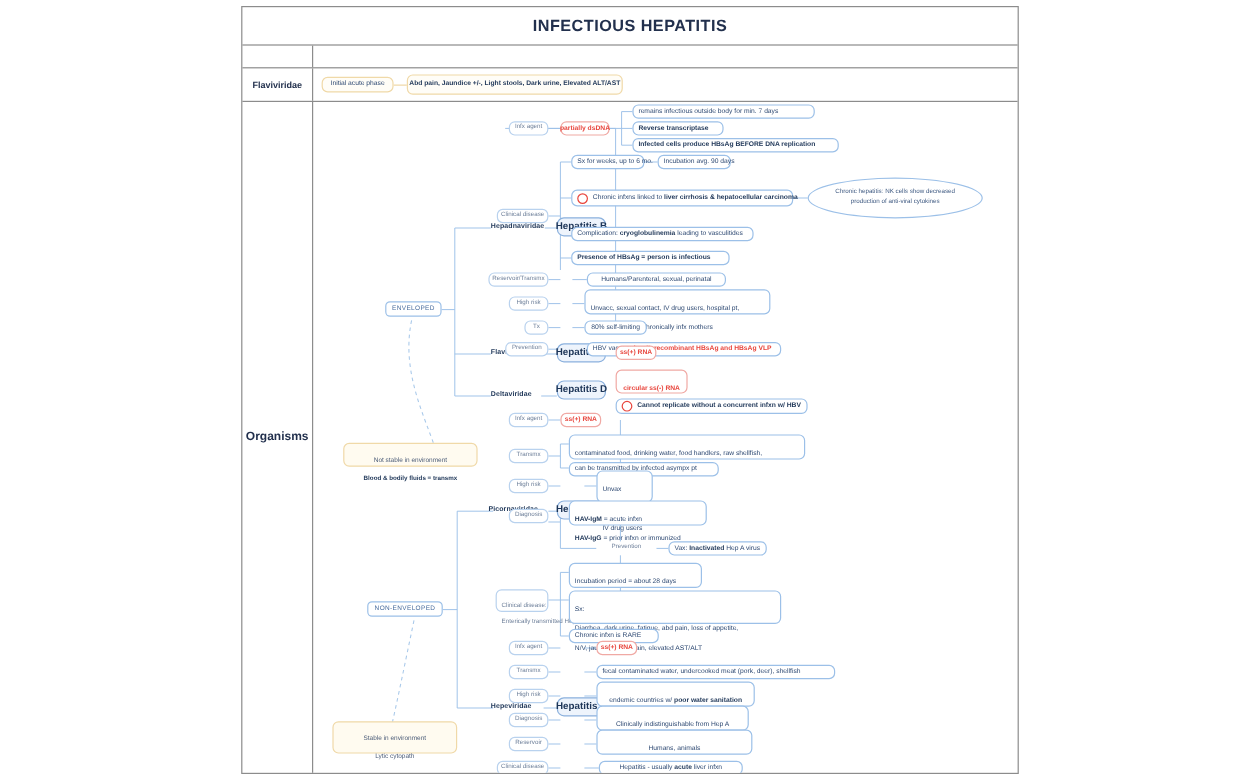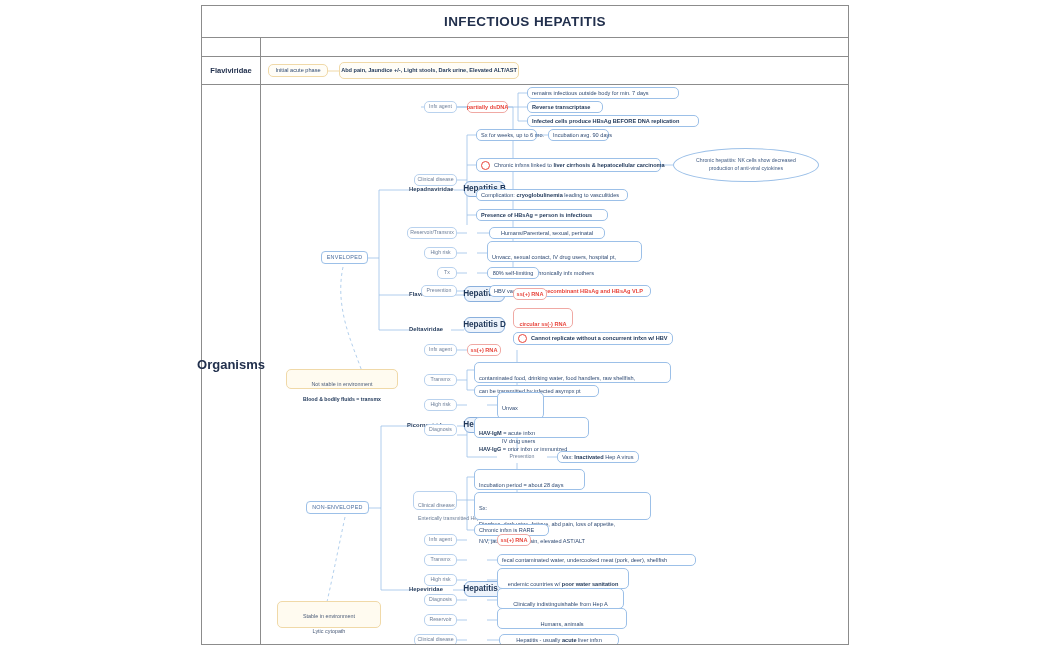--- a/index.html
+++ b/index.html
@@ -25,21 +25,21 @@
   .row-pres{position:absolute;left:0;top:51px;width:646px;height:28px;
             border-bottom:1px solid #8c8c8c;box-sizing:border-box;}
   .row-pres .c1{position:absolute;left:0;top:0;width:59px;height:100%;
                 border-right:1px solid #8c8c8c;box-sizing:border-box;
                 display:flex;align-items:center;justify-content:center;}
   .row-pres .c1 span{font-size:7.5px;font-weight:bold;color:#22304d;}
   .row-org{position:absolute;left:0;top:79px;width:646px;height:559px;box-sizing:border-box;}
   .row-org .c1{position:absolute;left:0;top:0;width:59px;height:100%;
                border-right:1px solid #8c8c8c;box-sizing:border-box;
                display:flex;align-items:center;justify-content:center;}
-  .row-org .c1 span{font-size:13px;font-weight:bold;color:#22304d;}
+  .row-org .c1 span{font-size:10px;font-weight:bold;color:#22304d;}
   .canvas{position:absolute;left:59px;top:0;width:587px;height:559px;overflow:hidden;}
 
   
   .bx{position:absolute;box-sizing:border-box;
       border:1px solid #9cc0e8;border-radius:5px;background:#ffffff;
       font-size:5.6px;line-height:1.45;color:#2f4a73;
       padding:2px 4px;white-space:pre;}
   .bx.c{text-align:center;}
   .bx.lbl{border-color:#b9d2ee;color:#6d7f99;font-size:5.2px;}
   .bx.hep{border:1.3px solid #8ab0dd;background:#eef4fc;border-radius:6px;

